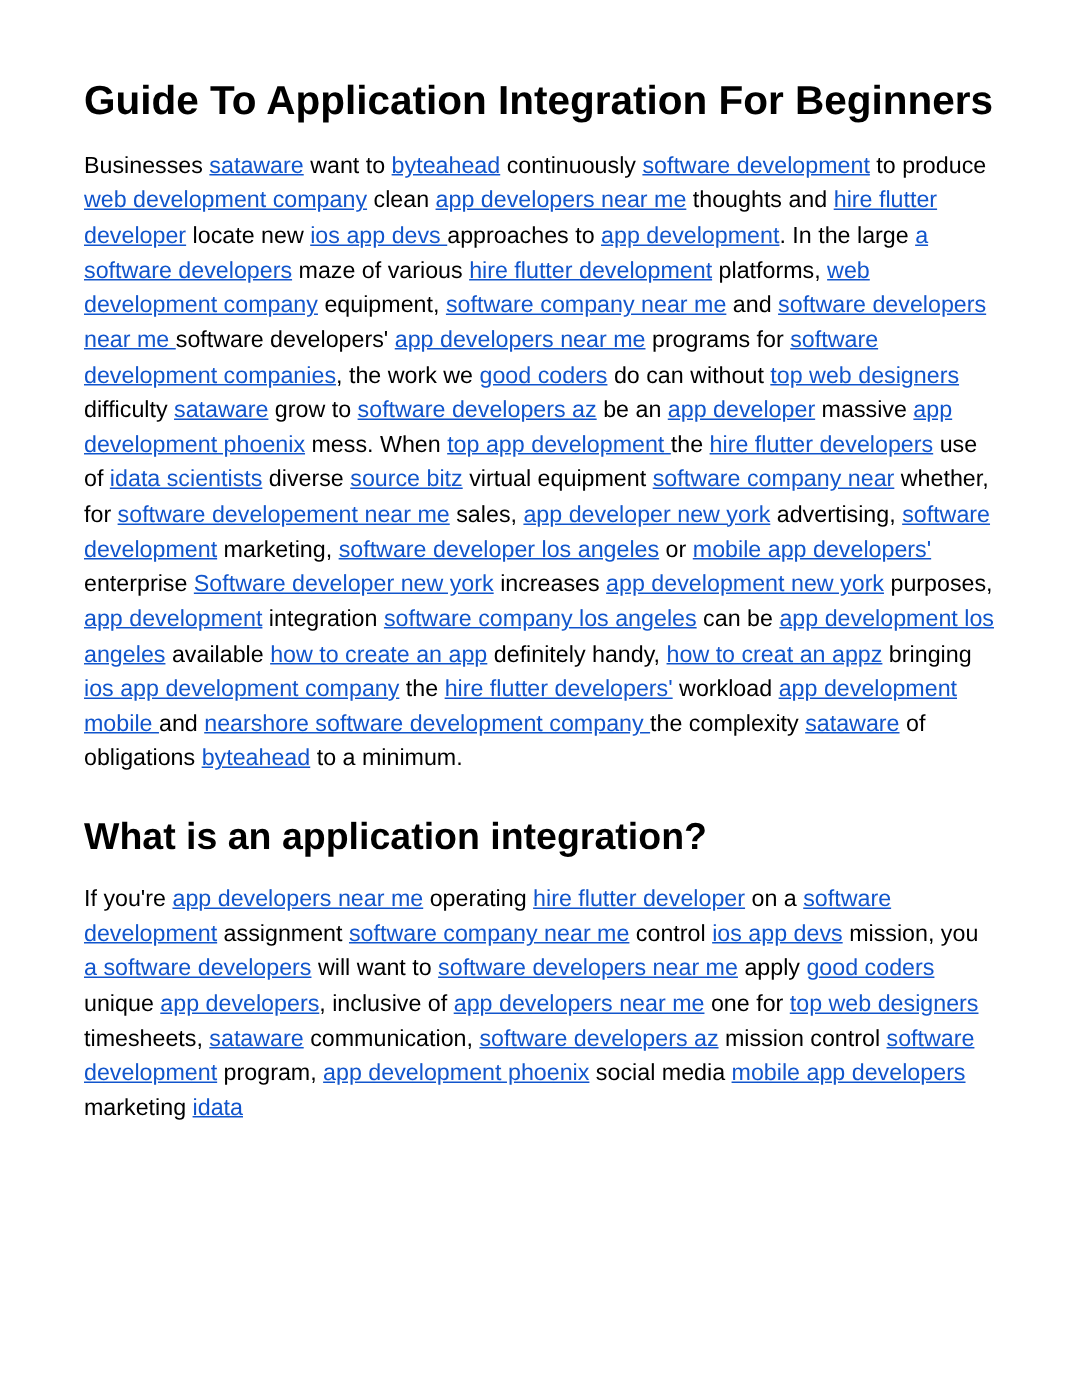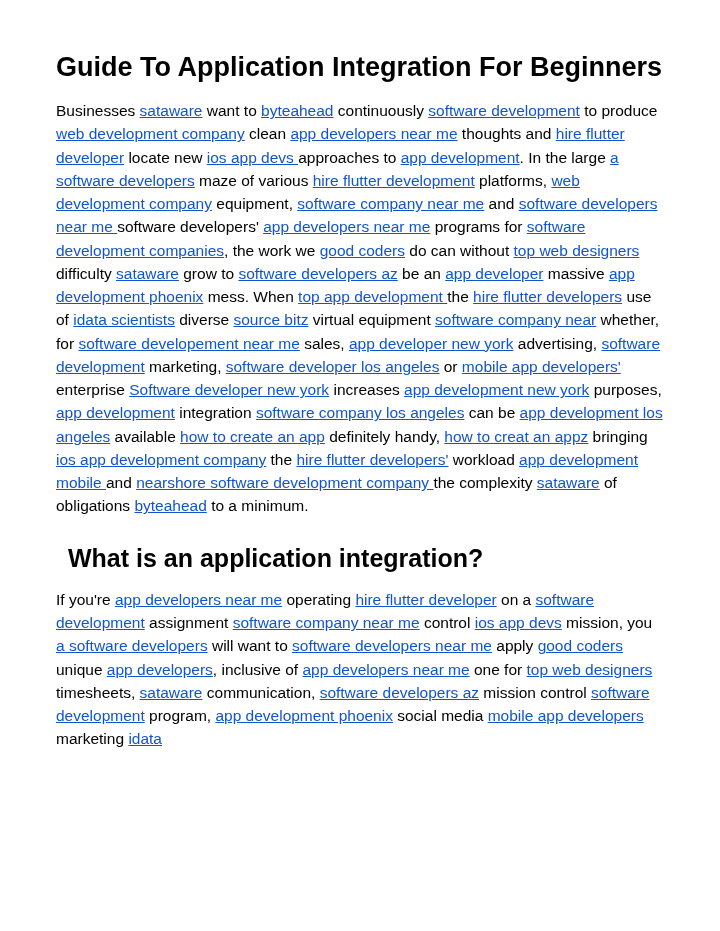--- a/index.html
+++ b/index.html
@@ -15,21 +15,21 @@
   h1 {
     font-size: 27px;
     font-weight: bold;
     text-align: left;
     margin: 0 0 14px 0;
     line-height: 1.3;
   }
   h2 {
     font-size: 25px;
     font-weight: bold;
-    margin: 22px 0 10px 12px;
+    margin: 22px 0 10px 0;
   }
   p {
     font-size: 15.5px;
     margin: 12px 0 12px 0;
     line-height: 1.5;
   }
   a {
     color: #1155cc;
     text-decoration: underline;
   }

